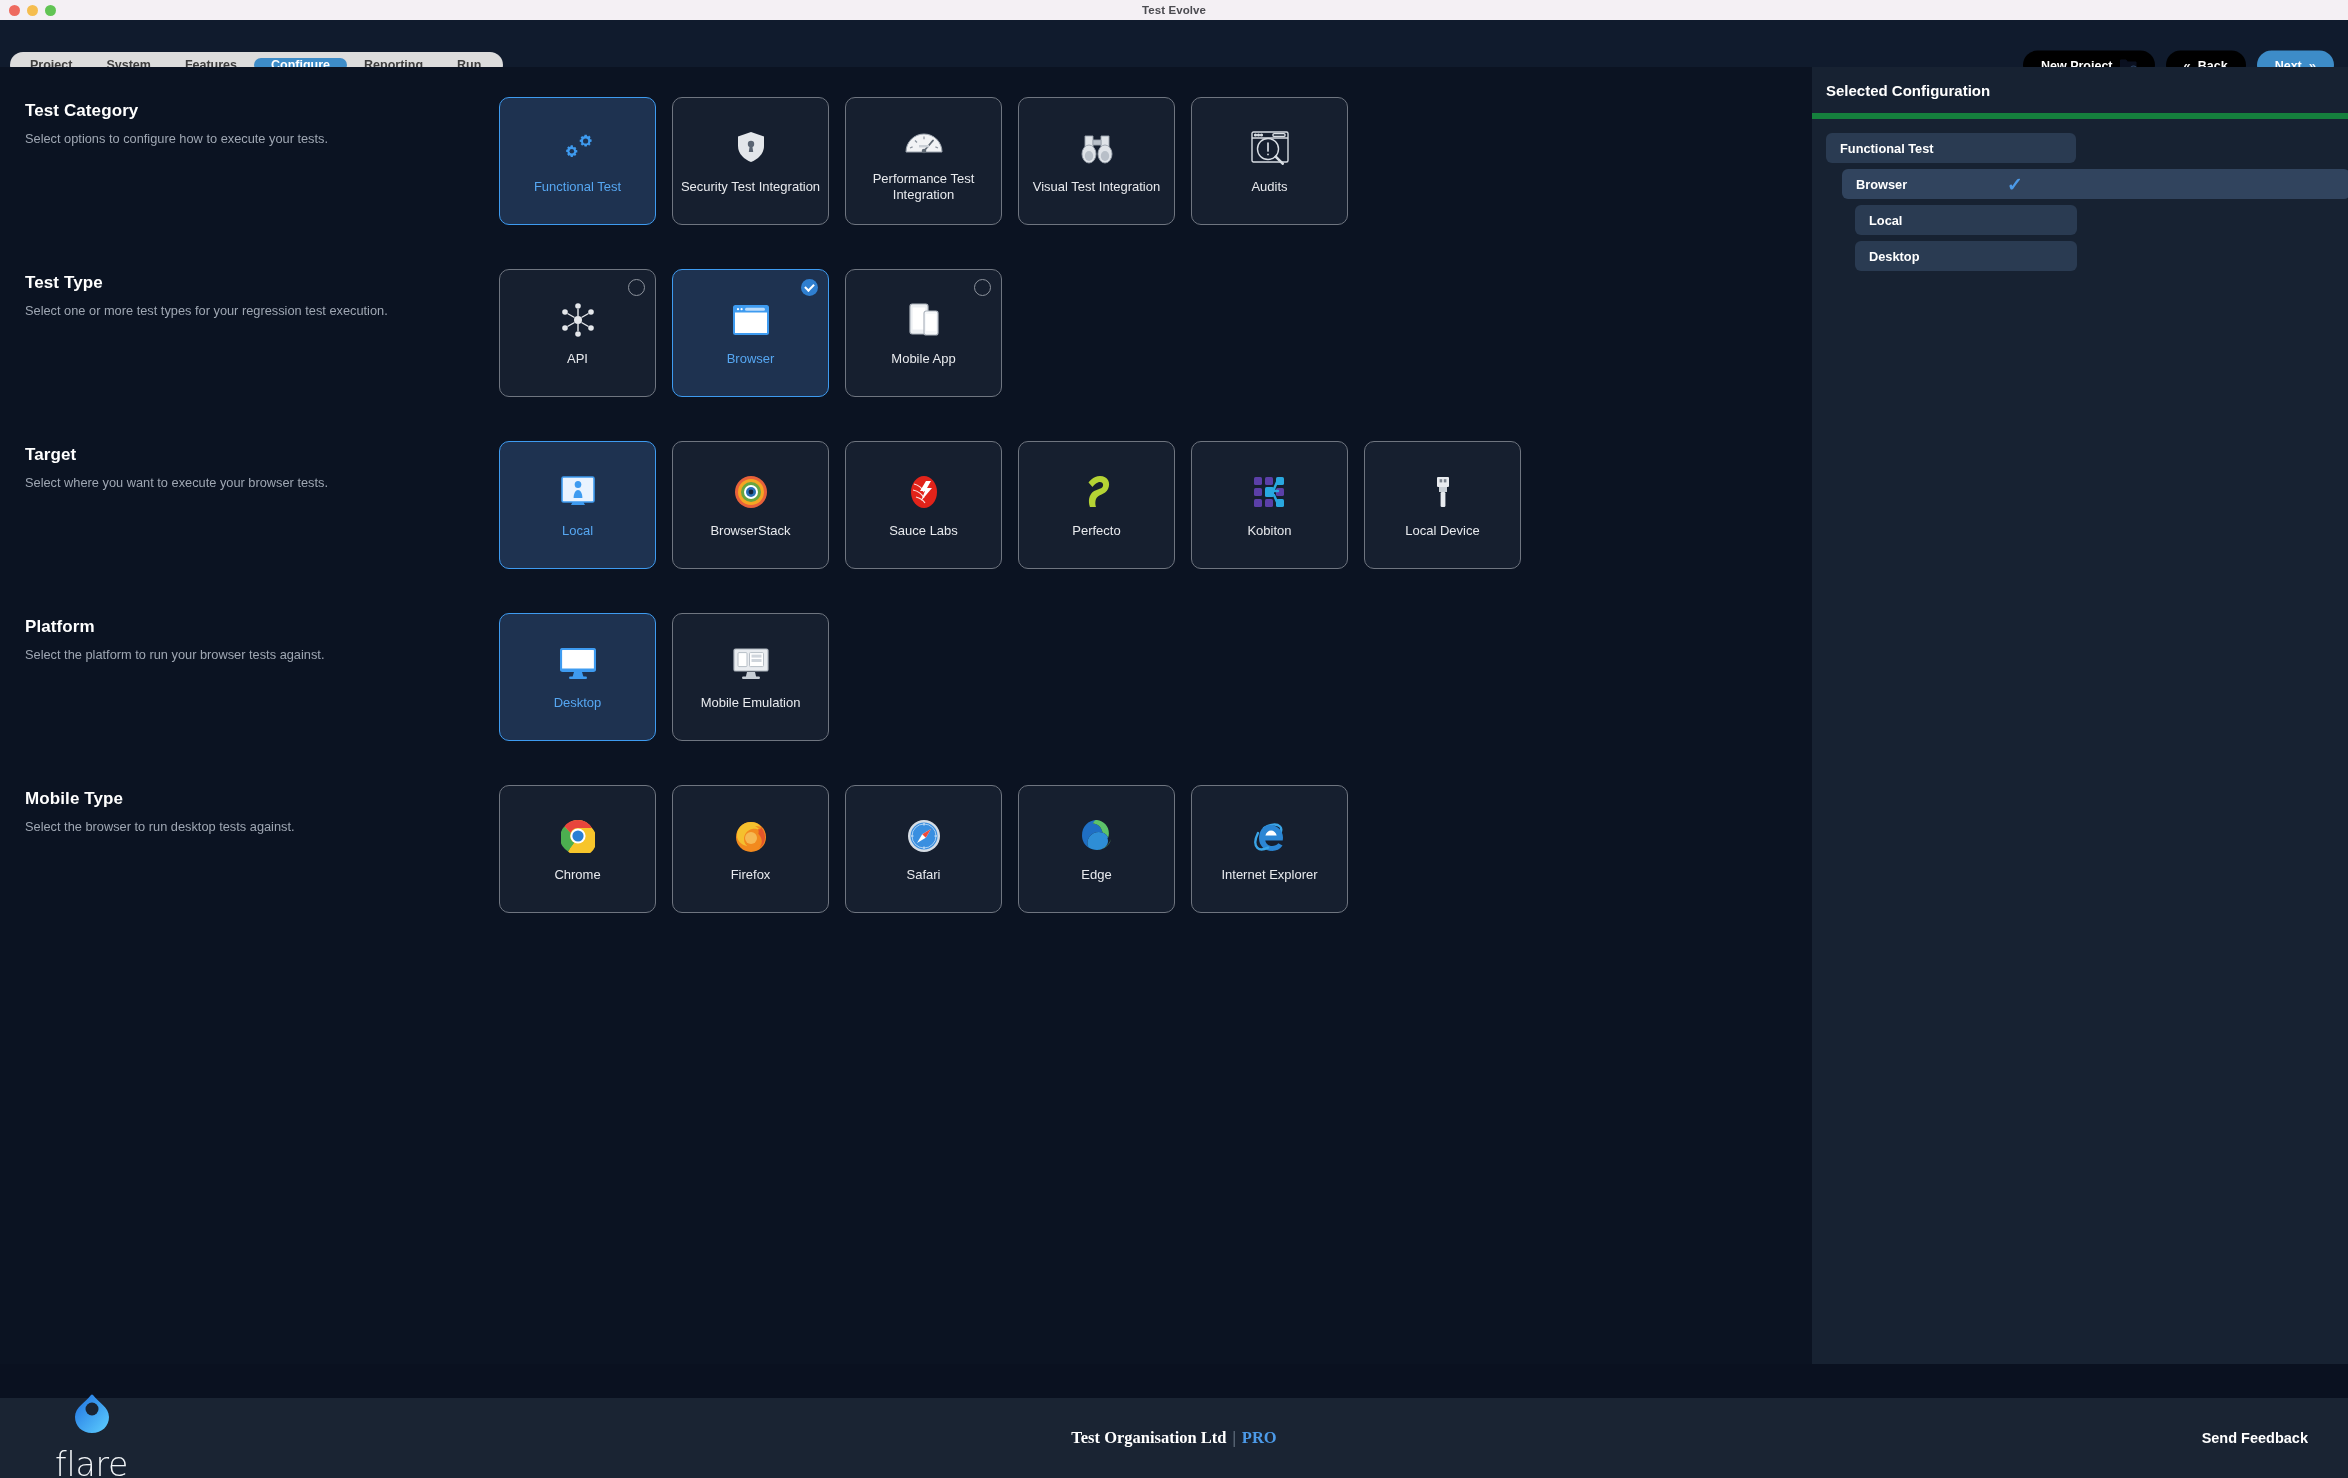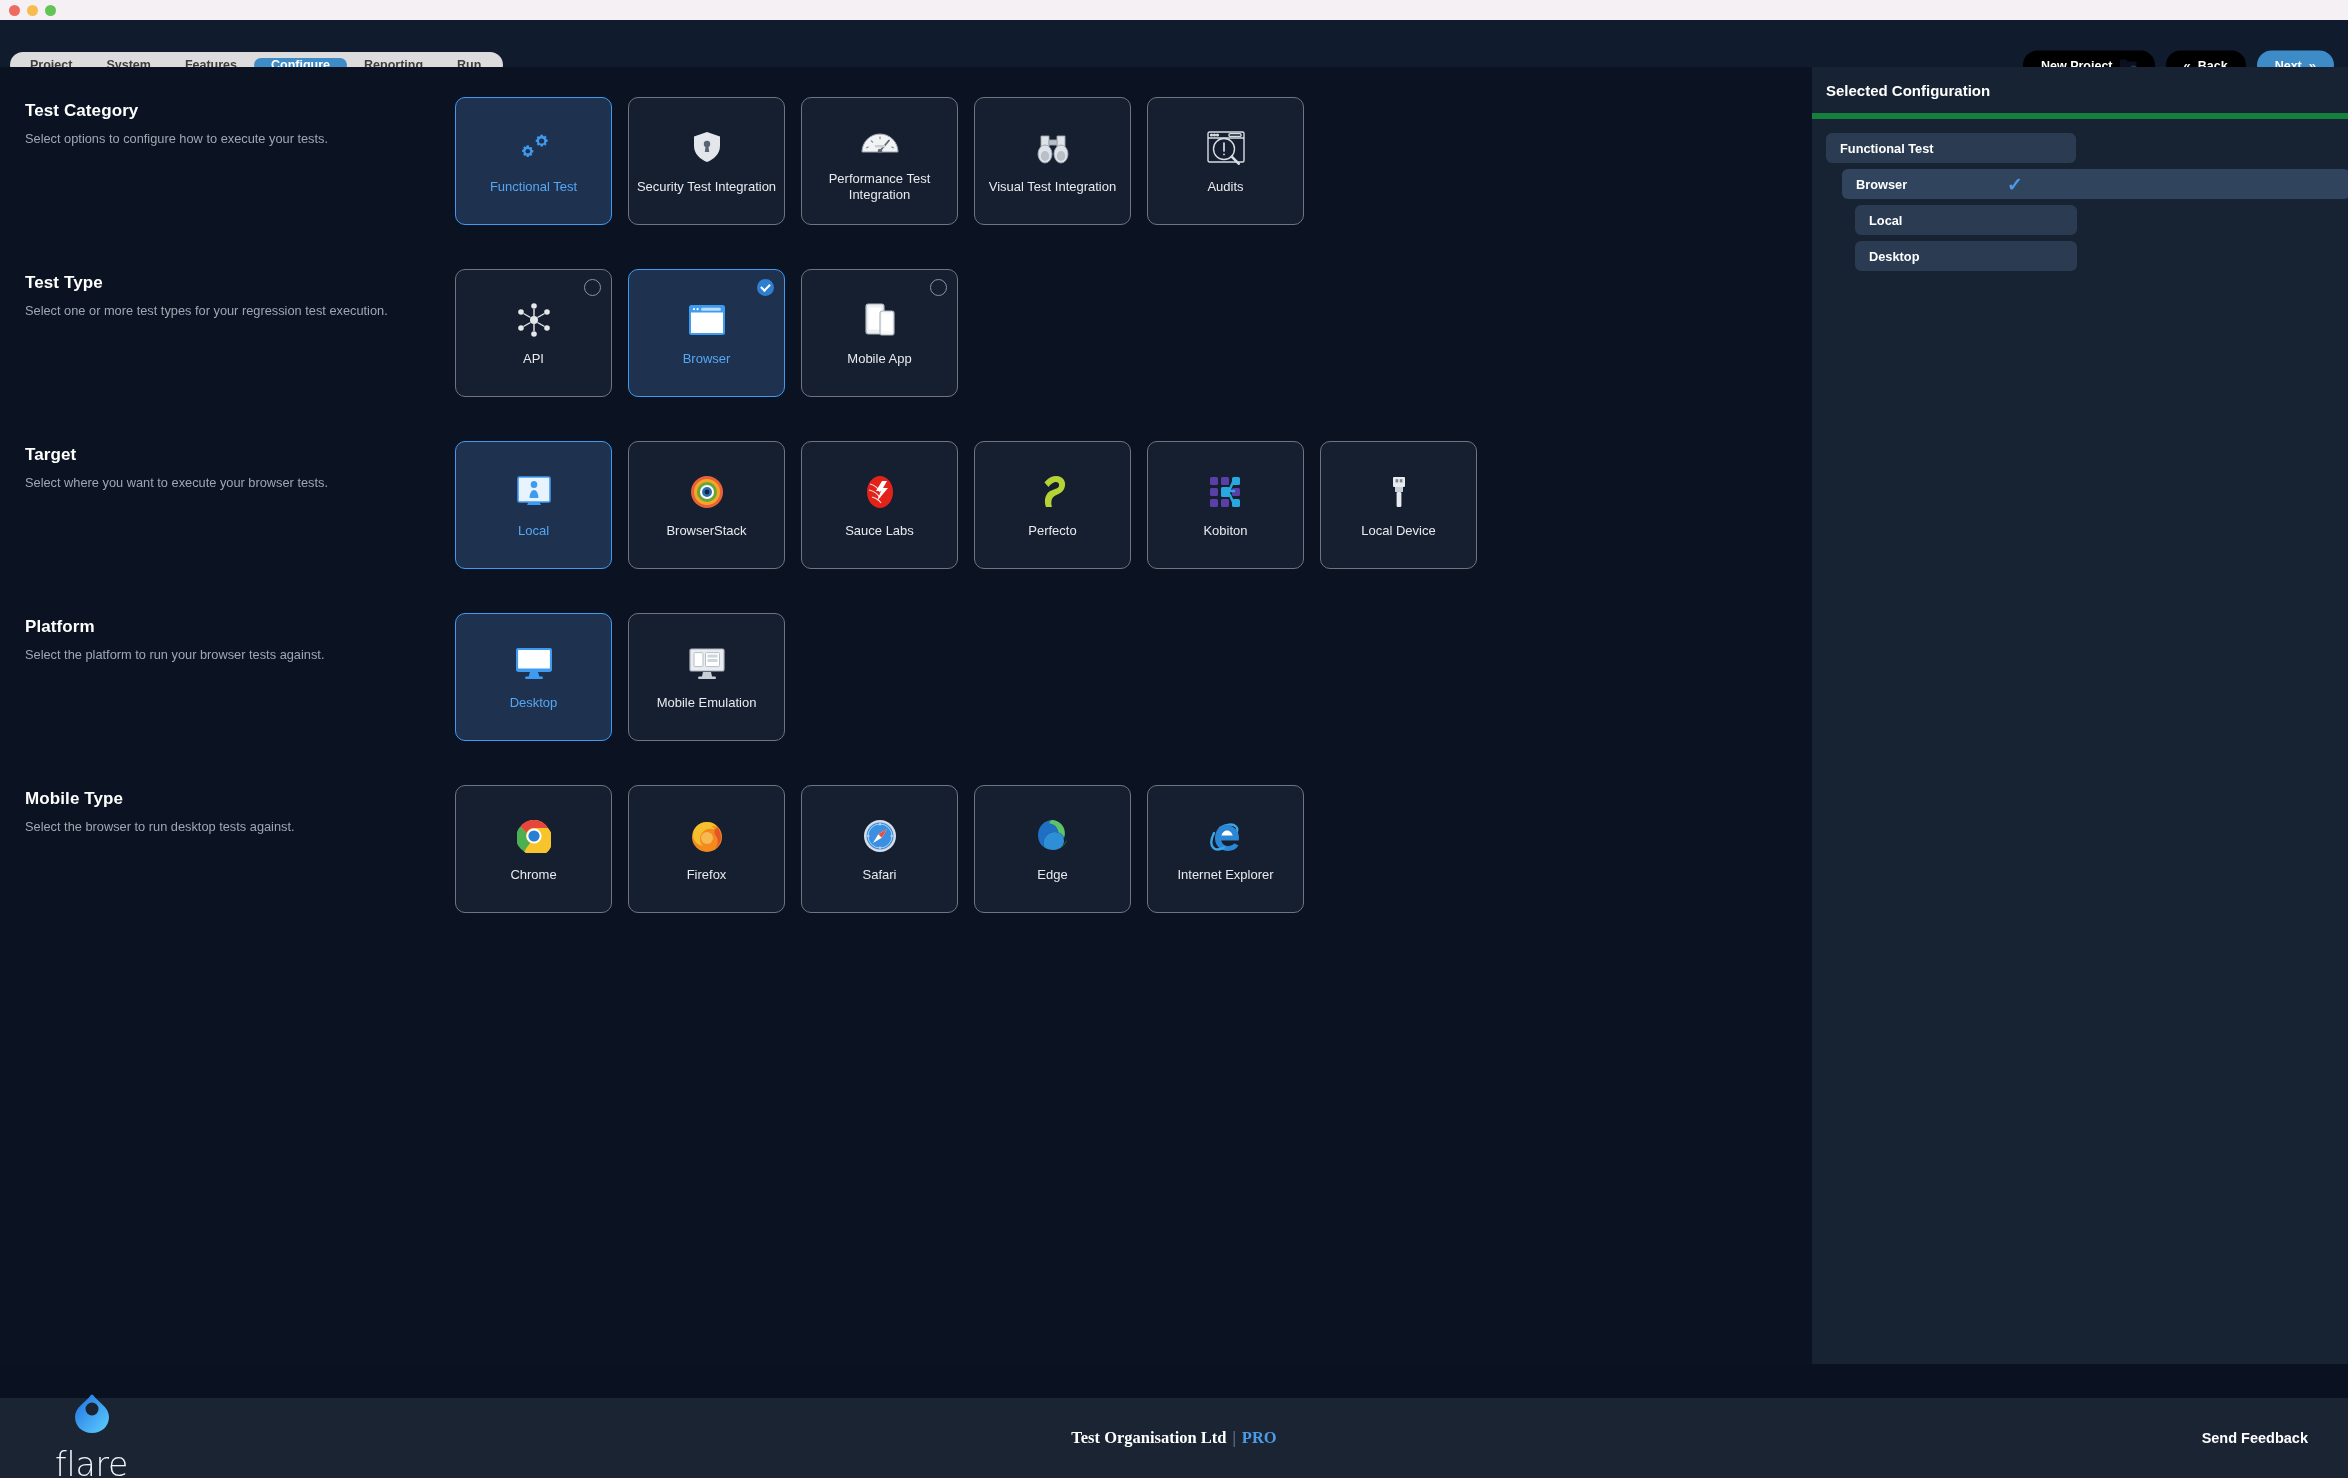--- a/index.html
+++ b/index.html
@@ -77,20 +77,21 @@
   }
   .content {
     position: absolute; left: 0; top: 0;
     width: 1812px; height: 1344px;
     padding: 30px 0 0 0;
   }
   .section {
     position: relative;
     display: flex;
     padding: 0 0 0 25px;
+    gap: 44px;
   }
   .sec-left { width: 430px; flex: 0 0 430px; padding-top: 4px; }
   .sec-title {
     font-size: 17px; font-weight: bold; color: #ffffff;
     letter-spacing: .1px;
   }
   .sec-desc {
     margin-top: 9px;
     font-size: 12.8px; color: #9fa7b3; line-height: 1.35;
     max-width: 380px;
@@ -205,20 +206,21 @@
 </style>
 </head>
 <body>
 
 <div class="titlebar">
   <div class="traffic">
     <span class="dot red"></span>
     <span class="dot yellow"></span>
     <span class="dot green"></span>
   </div>
+  <div class="win-title">Test Evolve</div>
 </div>
 
 <div class="topbar">
   <div class="navpill" id="nav-tabs">
       <div class="tab first">Project</div>
       <div class="tab">System</div>
       <div class="tab">Features</div>
       <div class="tab active">Configure</div>
       <div class="tab">Reporting</div>
       <div class="tab last">Run</div>

